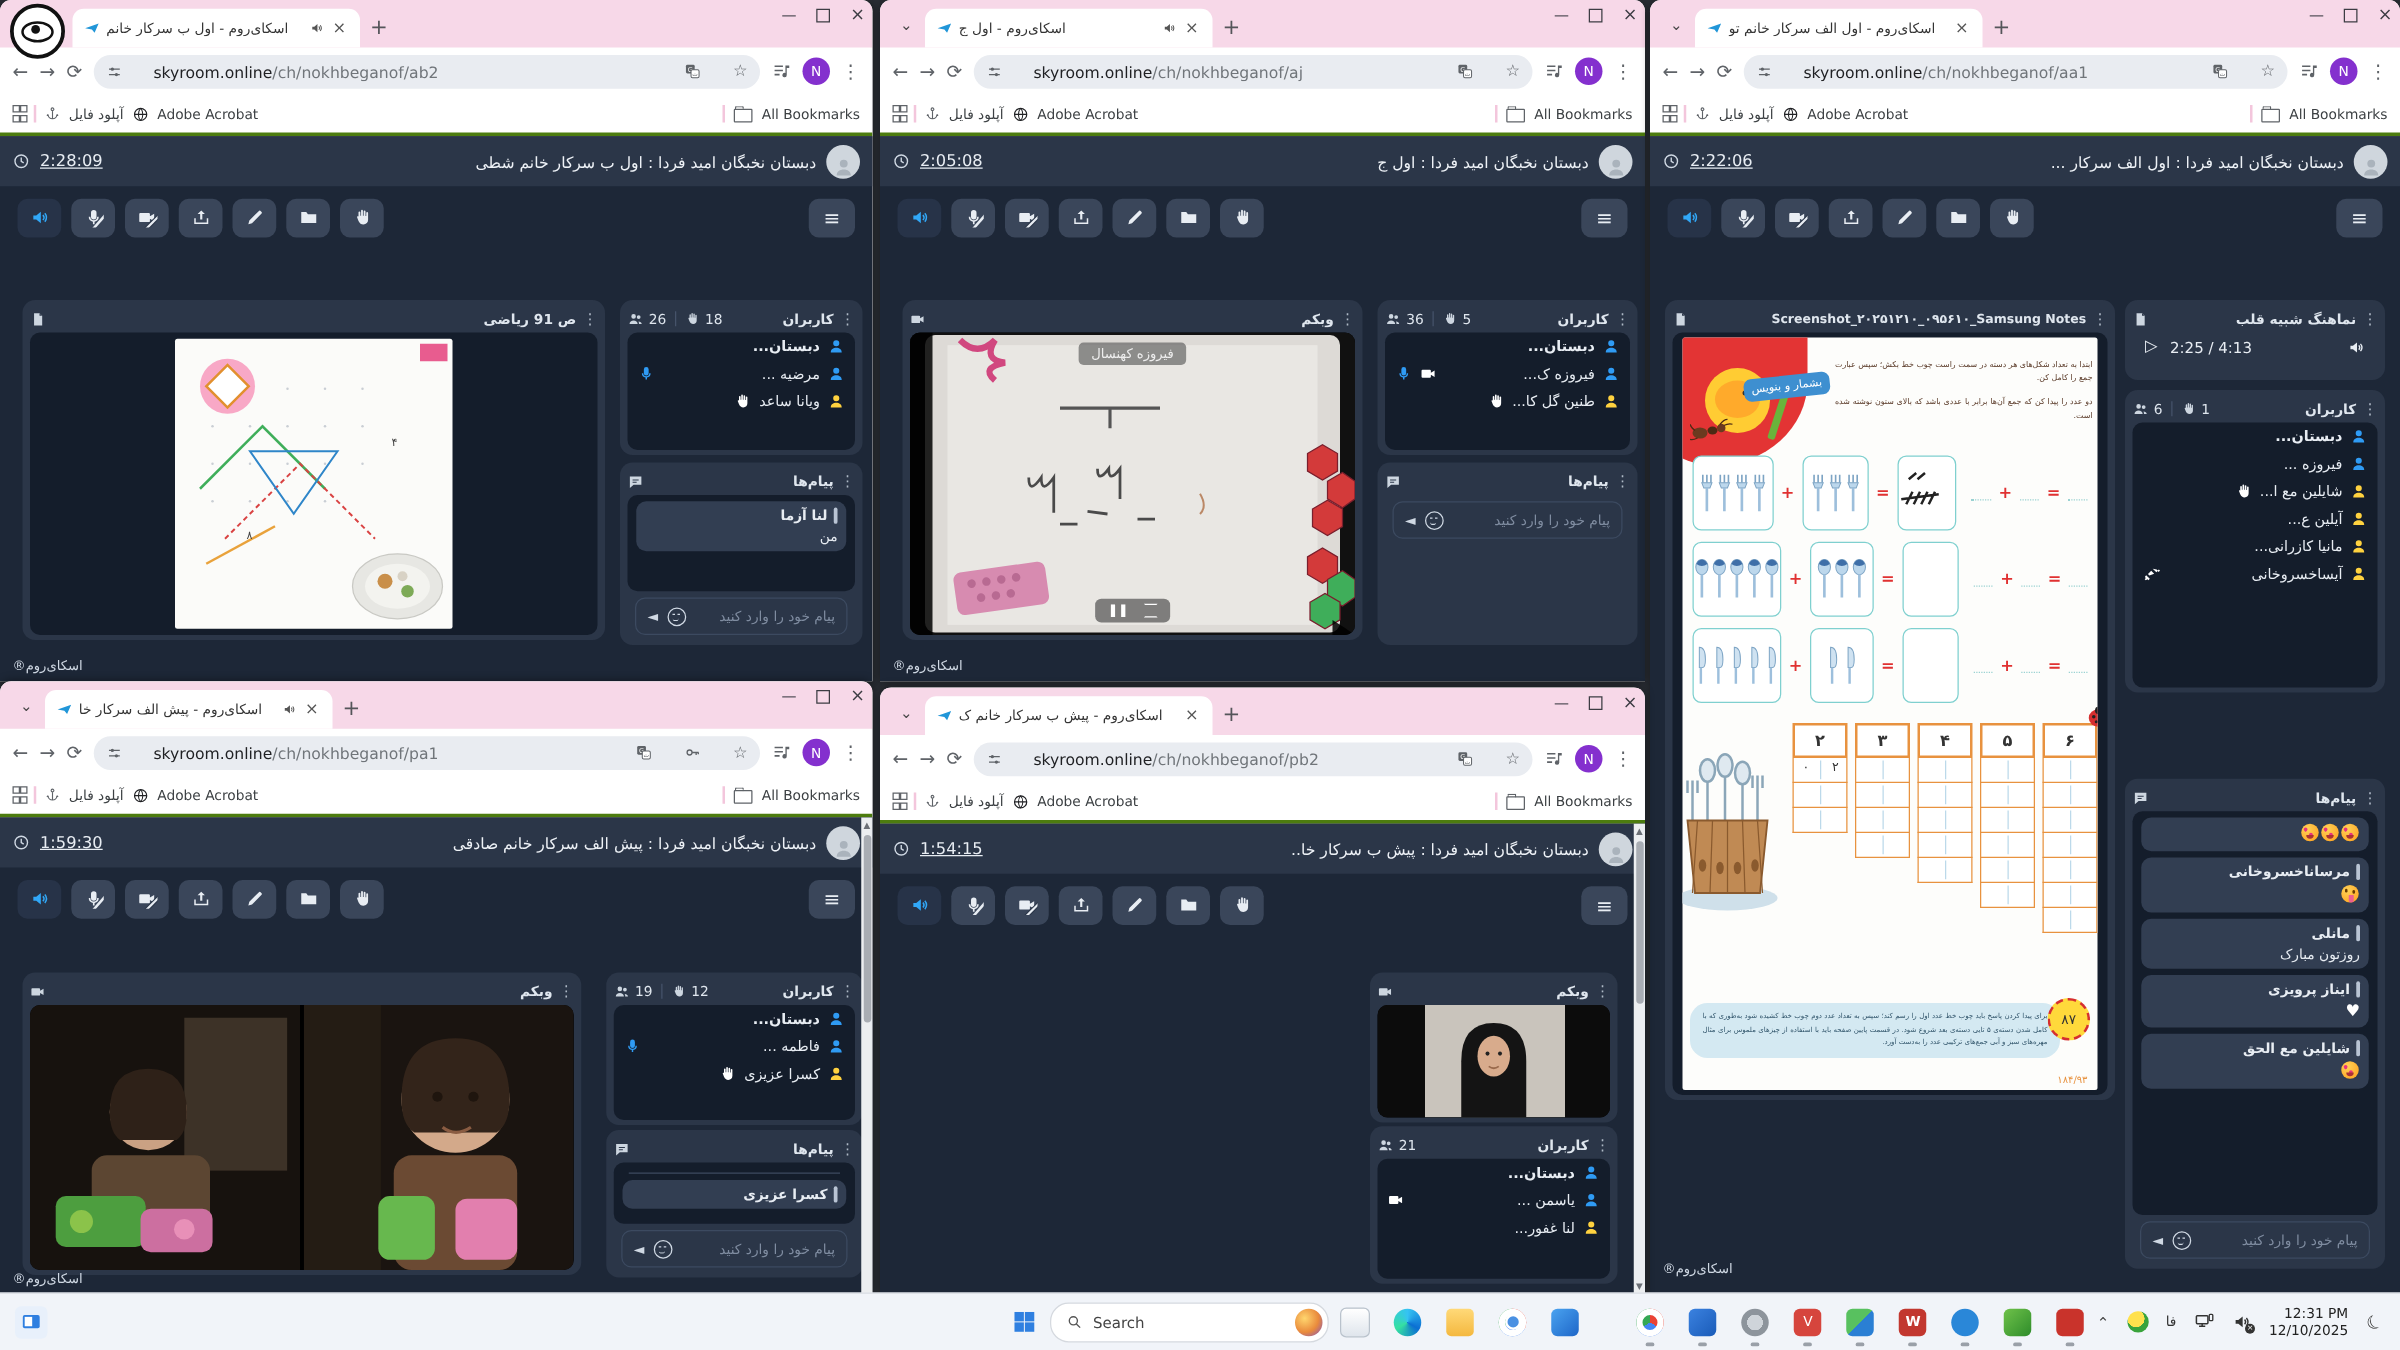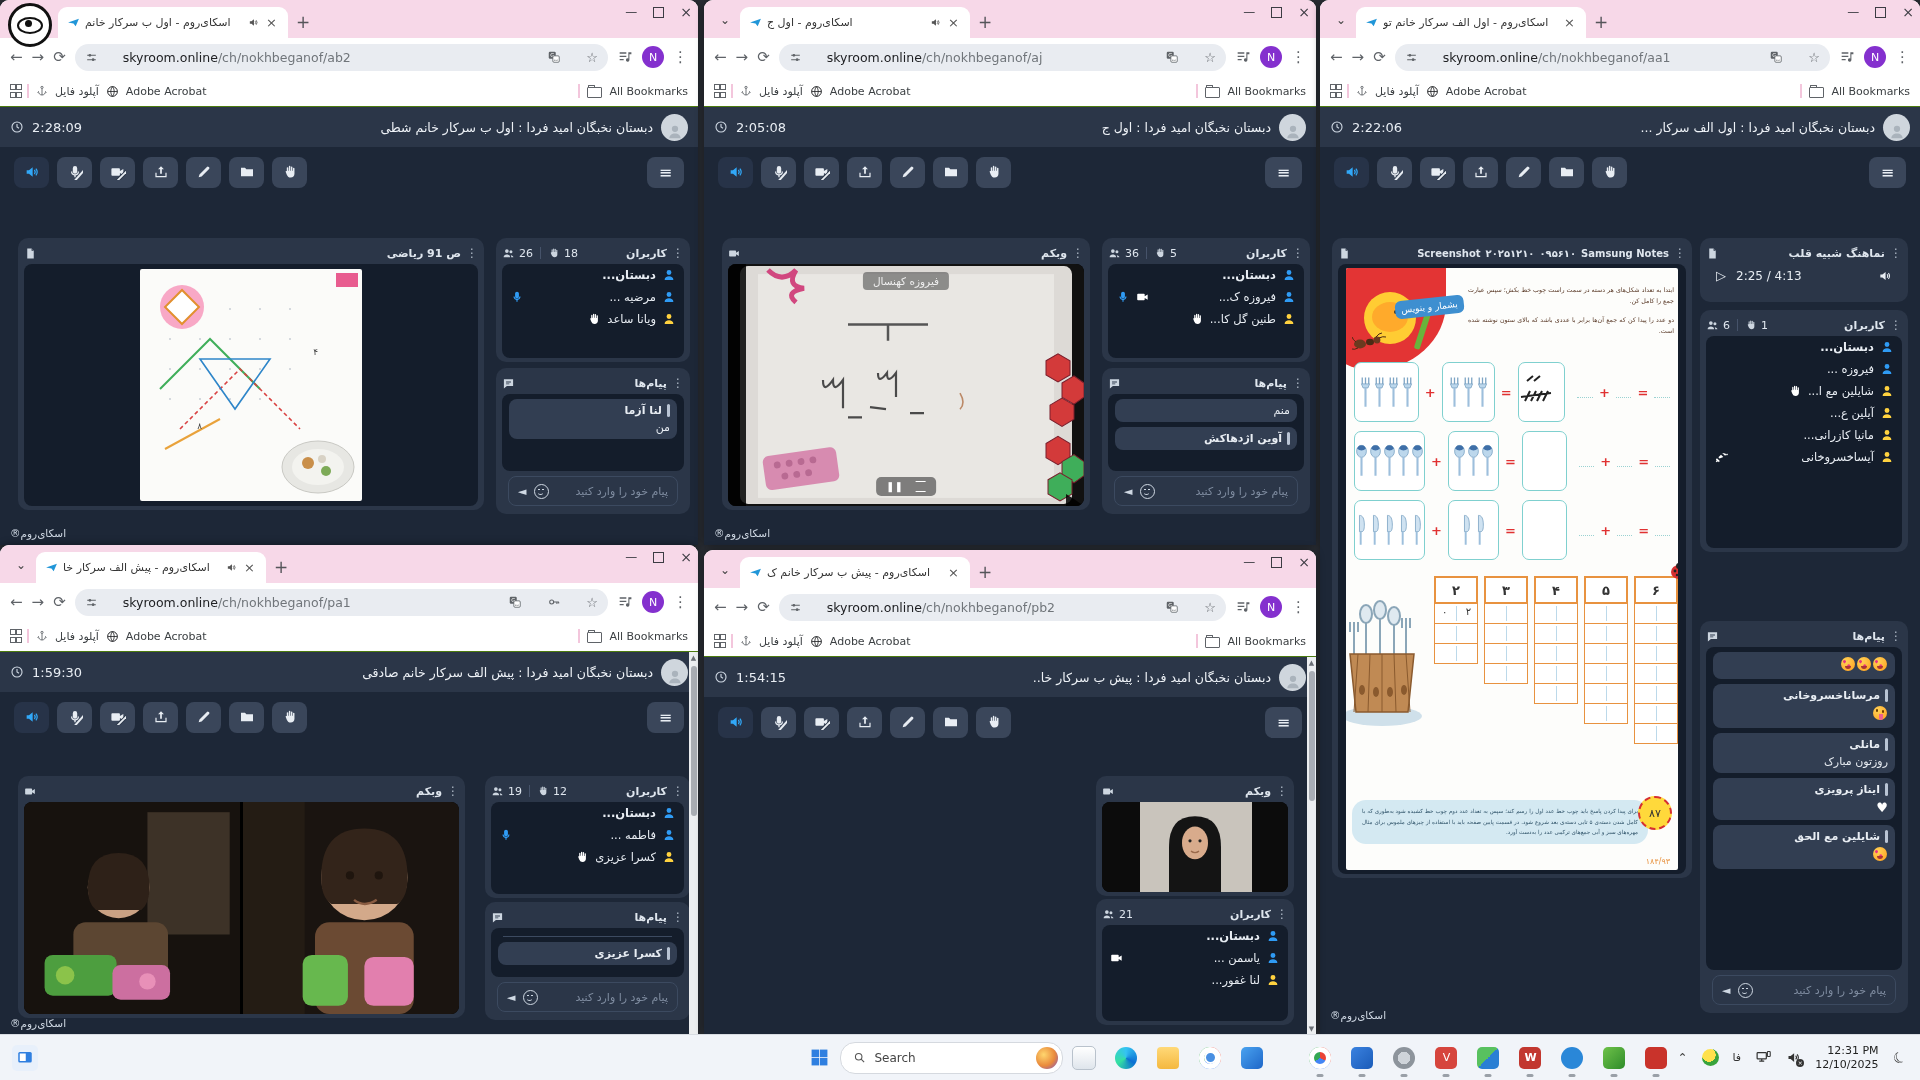--- a/index.html
+++ b/index.html
@@ -13,34 +13,34 @@
   .tabx{color:#555;font-size:13px;padding:0 2px;}
   .newtab{color:#55555a;font-size:17px;margin:0 8px 6px 8px;}
   .winctl{position:absolute;right:6px;top:4px;display:flex;gap:16px;color:#3c3c43;font-size:12px;align-items:center;}
   .maxbox{width:9px;height:9px;border:1.2px solid #3c3c43;display:inline-block;}
   .navbar{height:38px;background:#fff;display:flex;align-items:center;gap:9px;padding:0 10px;flex:none;}
   .navic{color:#5f6368;font-size:15px;}
   .urlpill{flex:1;height:27px;background:#e9ecf1;border-radius:14px;display:flex;align-items:center;gap:25px;padding:0 10px;min-width:0;}
   .urltext{font-size:12.5px;color:#202124;white-space:nowrap;overflow:hidden;}
   .urltext .path{color:#70757a;}
   .avatarN{width:22px;height:22px;border-radius:50%;background:#8430ce;color:#fff;font-size:11px;display:flex;align-items:center;justify-content:center;flex:none;}
-  .bookbar{height:30px;background:#fff;border-bottom:1px solid #4d7c0f;display:flex;align-items:center;gap:7px;padding:0 10px;font-size:11px;color:#3c4043;flex:none;}
+  .bookbar{height:30px;background:#fff;border-bottom:3px solid #4d7c0f;display:flex;align-items:center;gap:7px;padding:0 10px;font-size:11px;color:#3c4043;flex:none;}
   .pinksep{width:2px;height:14px;background:#f3c6dc;}
   .gridic{display:grid;grid-template-columns:4px 4px;grid-gap:2px;}
   .gridic span{width:4px;height:4px;border:1px solid #5f6368;}
   .bkspacer{flex:1;}
   .folderic{width:13px;height:9px;border:1.2px solid #5f6368;border-radius:1px;position:relative;margin-top:3px;}
   .folderic:before{content:"";position:absolute;top:-3px;left:0;width:5px;height:2px;border:1.2px solid #5f6368;border-bottom:none;border-radius:1px 1px 0 0;}
   
   .sky{flex:1;background:#1d2737;display:flex;flex-direction:column;direction:rtl;position:relative;min-height:0;}
   .skyhead{height:40px;background:#2b3648;display:flex;align-items:center;gap:8px;padding:0 10px;color:#eef2f7;font-size:12.5px;flex:none;}
   .roomavatar{width:27px;height:27px;border-radius:50%;background:#cfd6dd;display:flex;align-items:end;justify-content:center;overflow:hidden;flex:none;}
   .roomavatar svg{width:18px;height:18px;color:#aab3bc;}
   .headspacer{flex:1;}
-  .timer{font-size:13px;color:#e8edf3;direction:ltr;}
+  .timer{font-size:13px;color:#e8edf3;direction:ltr;text-decoration:underline;}
   .skytools{height:50px;display:flex;align-items:center;gap:8px;padding:0 14px;direction:ltr;flex:none;}
   .tbtn{width:35px;height:31px;border-radius:8px;background:#3a465a;display:flex;align-items:center;justify-content:center;color:#e8edf3;position:relative;flex:none;}
   .tbtn.active{background:#273348;}
   .tbtn.active svg{color:#31a8f8;}
   .tbtn svg{width:16px;height:16px;}
   .menubtn{margin-left:auto;width:37px;height:31px;border-radius:8px;background:#3a465a;color:#e8edf3;display:flex;align-items:center;justify-content:center;font-size:16px;}
   .skybody{flex:1;position:relative;min-height:0;}
   .panel{position:absolute;background:#2b3648;border-radius:10px;padding:4px 6px;display:flex;flex-direction:column;box-sizing:border-box;}
   .ph{display:flex;align-items:center;gap:5px;height:22px;color:#dfe6ee;font-size:11px;flex:none;}
   .ph .kebab{color:#aeb9c6;font-size:12px;}
@@ -667,28 +667,20 @@
 
         <div class="panel" style="left:398px;top:171px;width:208px;height:146px;">
           <div class="ph">
             <span class="kebab">⋮</span>
             <span class="ptitle">پیام‌ها</span>
             <span class="pspacer"></span>
             <svg>
                 <use href="#i-chat"></use>
               </svg>
           </div>
-          <div class="pbody">
-            <div class="bubble">
-                <div class="msgtext" style="margin-top:0">منم</div>
-              </div>
-            <div class="bubble">
-                <div class="sender">آوین اژدهاکش</div>
-              </div>
-          </div>
           <div class="chatinput">
             <span>پیام خود را وارد کنید</span>
             <span class="cspacer"></span>
             <span class="emoji-face"></span>
             <span class="sendic">◄</span>
           </div>
         </div>
         <span class="watermark">اسکای‌روم®</span>
       </div>
     </div>

